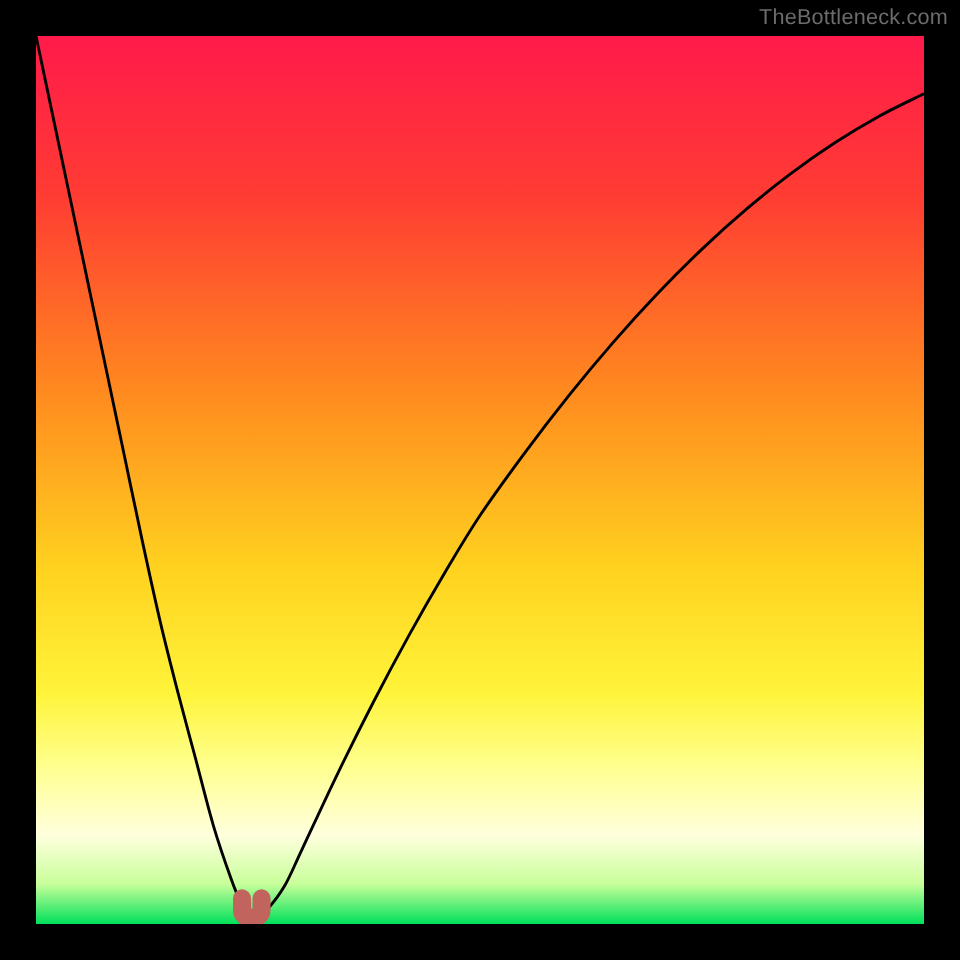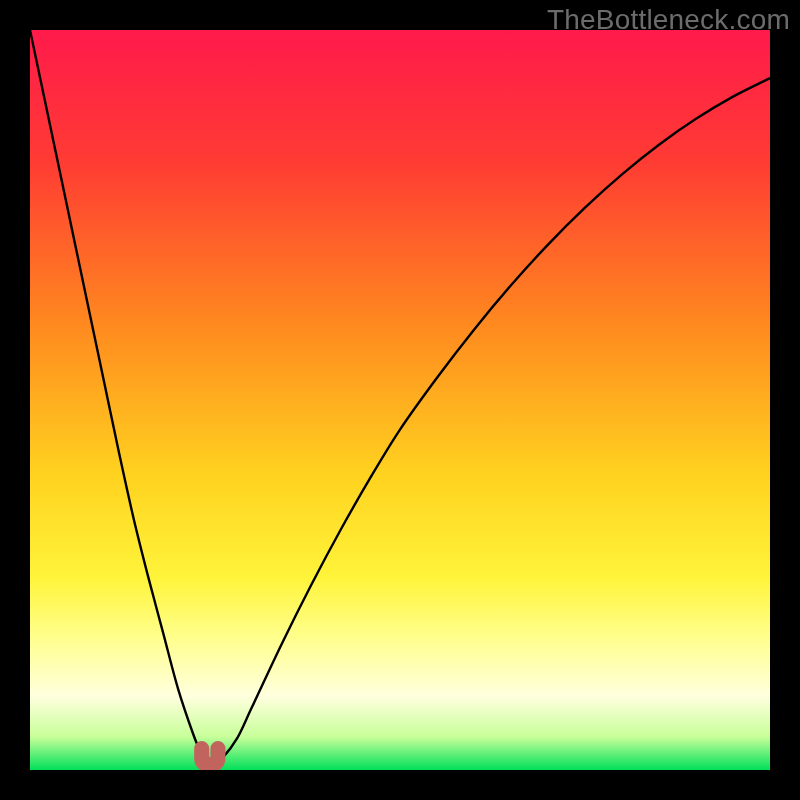--- a/index.html
+++ b/index.html
@@ -24,21 +24,21 @@
     left: 30px;
     top: 30px;
     width: 740px;
     height: 740px;
   }
   .watermark {
     position: absolute;
     top: 4px;
     right: 10px;
     color: #6c6c6c;
-    font-size: 28px;
+    font-size: 18px;
     font-weight: 400;
     letter-spacing: 0.2px;
     user-select: none;
   }
   svg { display: block; }
 </style>
 </head>
 <body>
 
 <div class="frame">

